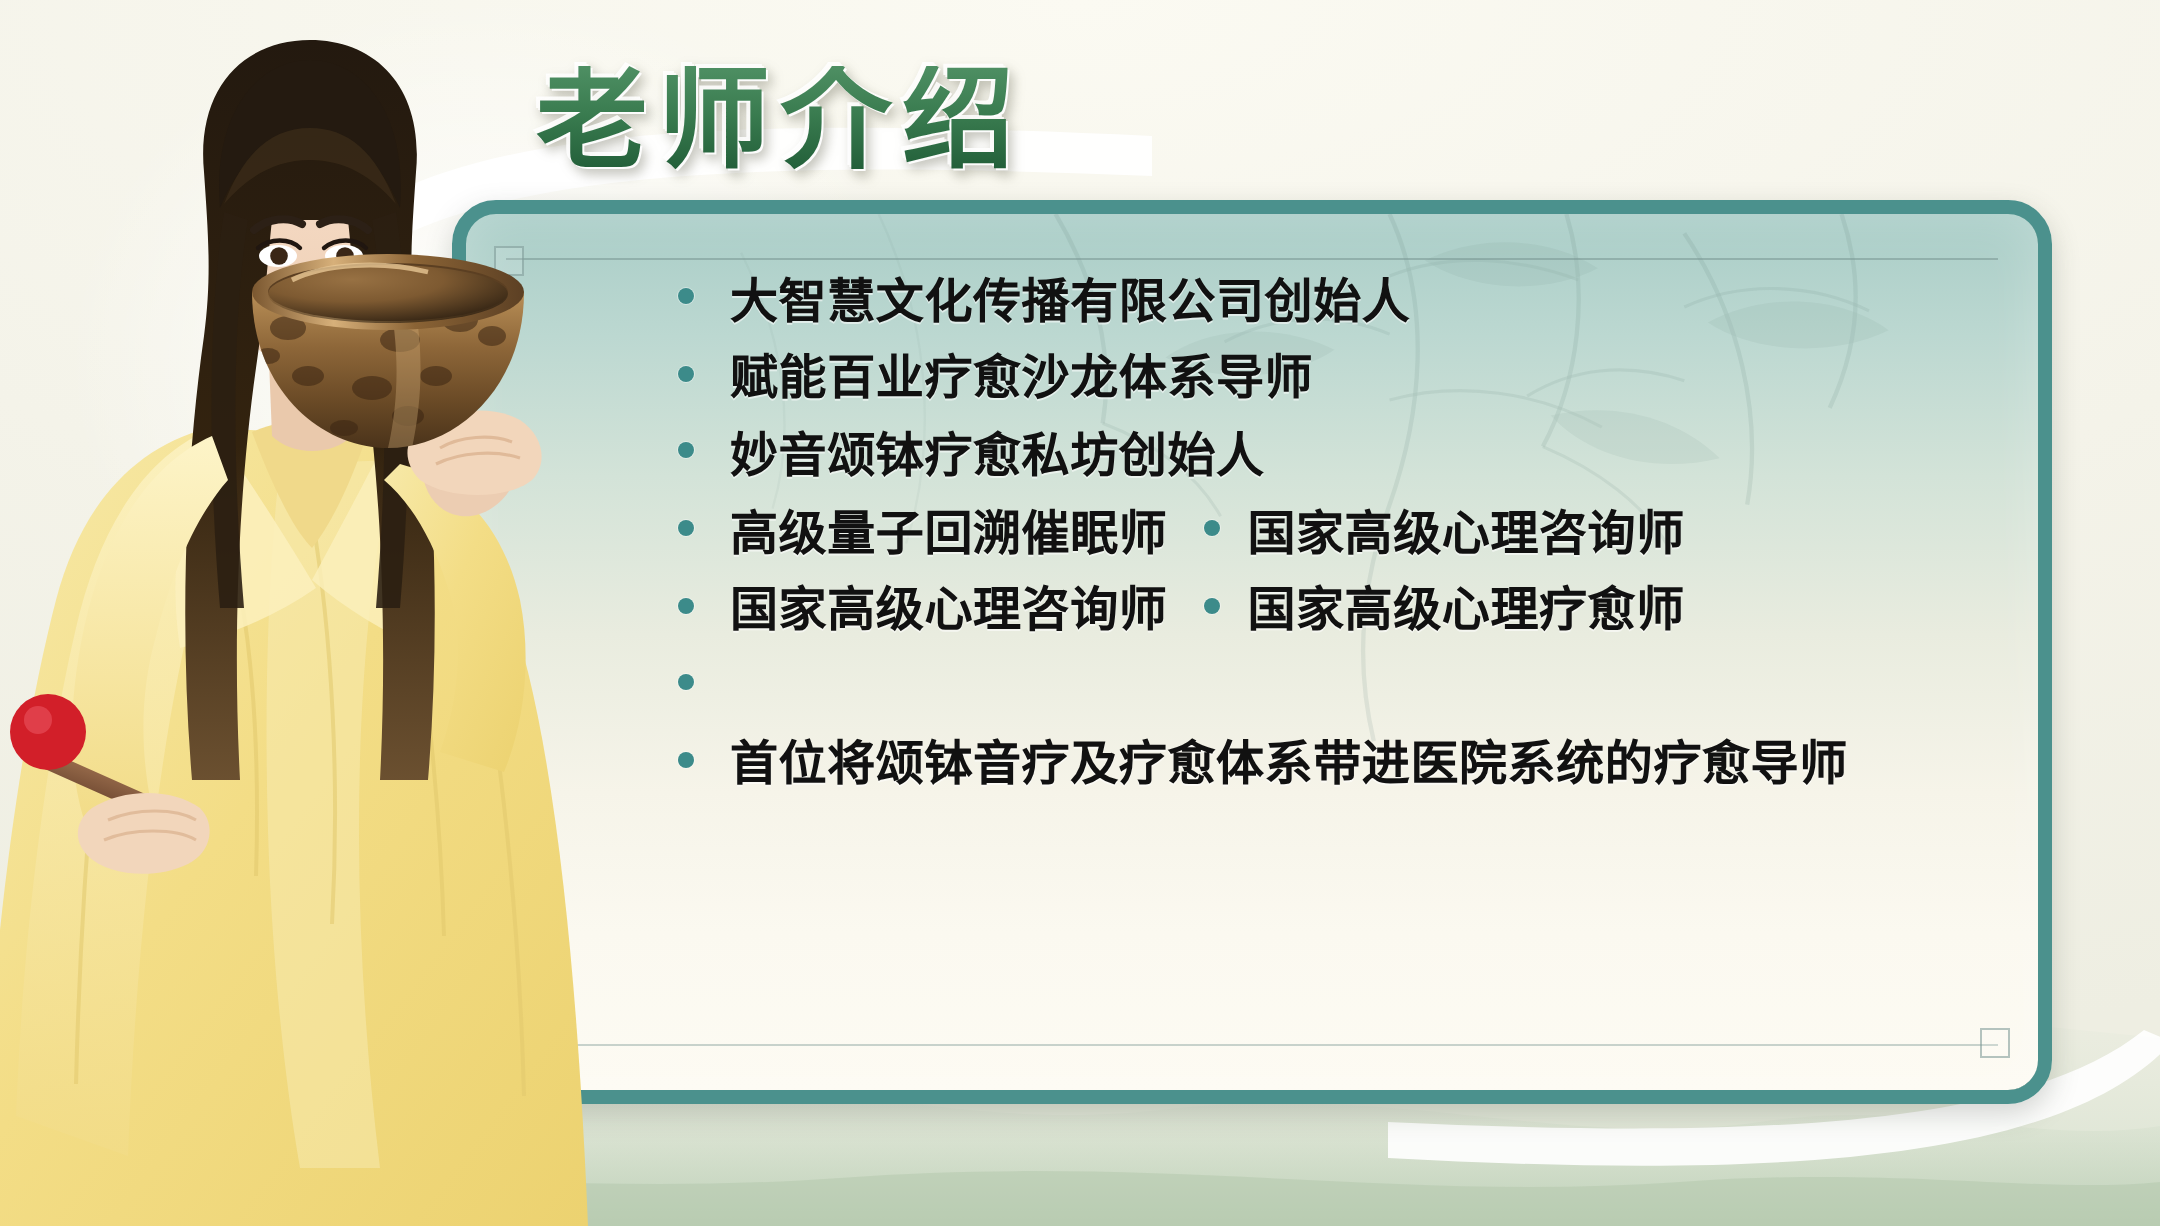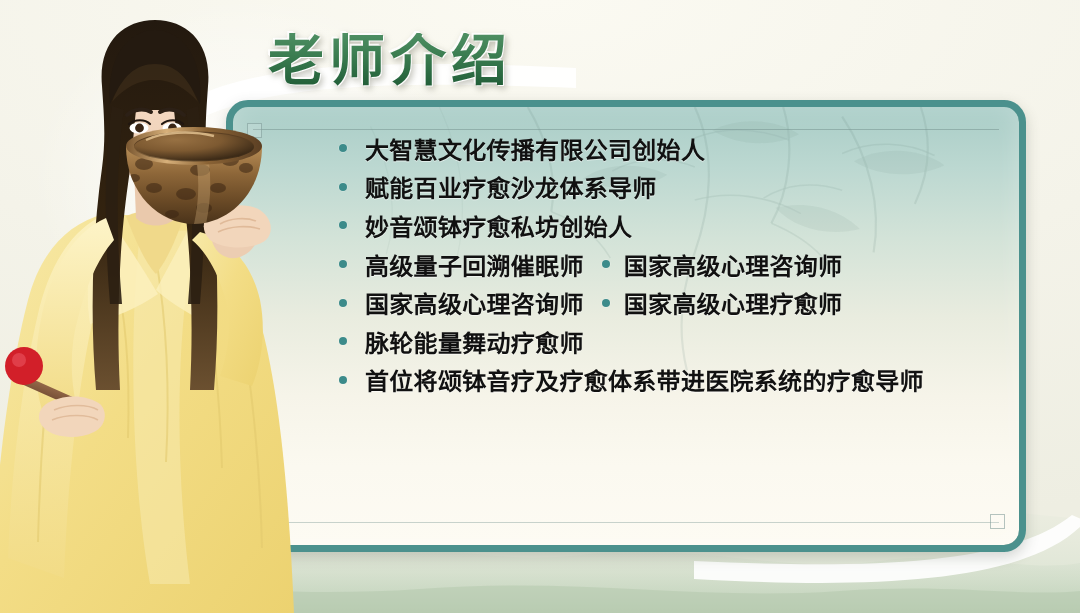--- a/index.html
+++ b/index.html
@@ -256,21 +256,20 @@
         </span>
         <span class="seg">
           <span class="bullet"></span>
           <span class="txt">国家高级心理疗愈师</span>
         </span>
       </div>
 
       <div class="row">
         <span class="seg">
           <span class="bullet"></span>
-          <span class="txt">脉轮能量舞动疗愈师</span>
         </span>
       </div>
 
 
       <div class="row">
         <span class="seg">
           <span class="bullet"></span>
           <span class="txt">首位将颂钵音疗及疗愈体系带进医院系统的疗愈导师</span>
         </span>
       </div>

